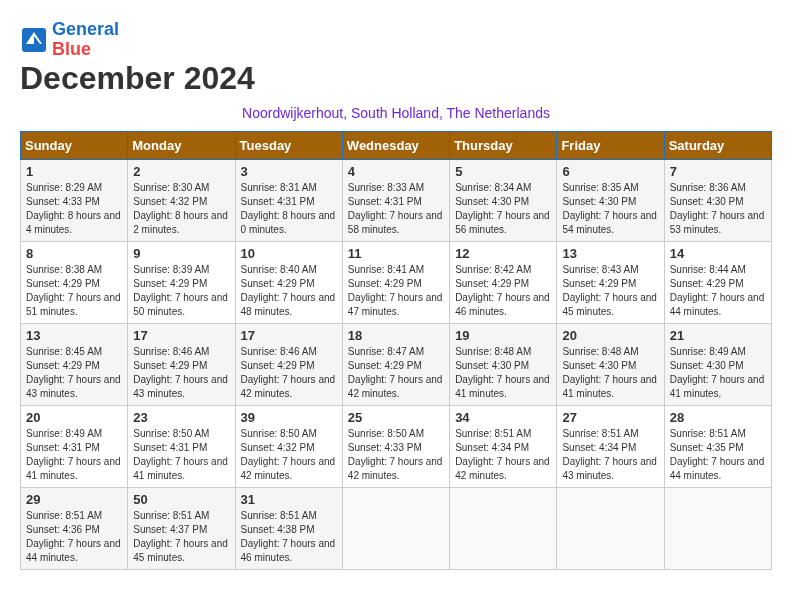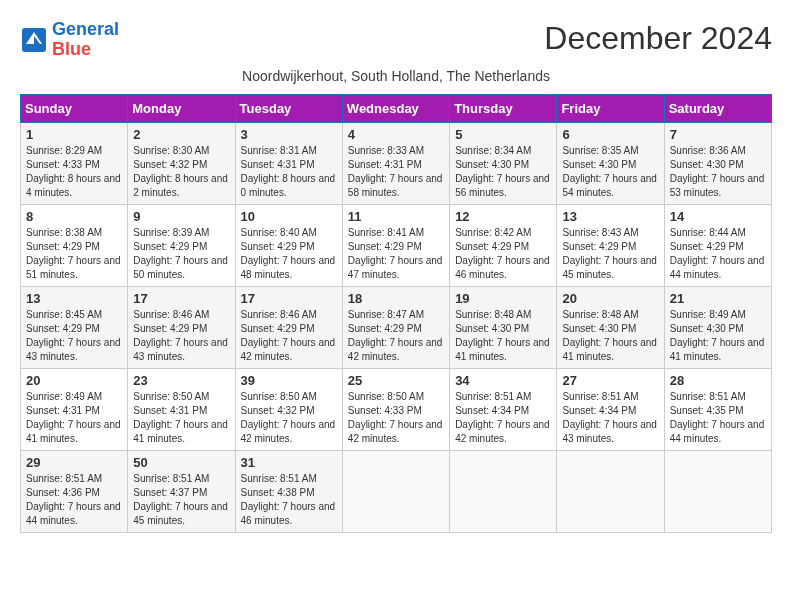--- a/index.html
+++ b/index.html
@@ -8,20 +8,21 @@
       background: #fff;
       width: 792px;
       min-height: 612px;
       padding: 20px;
     }
     .header {
       display: flex;
       justify-content: space-between;
       align-items: flex-start;
       margin-bottom: 8px;
+      flex-direction: column;
     }
     .logo {
       display: flex;
       align-items: center;
       gap: 4px;
     }
     .logo-text {
       font-size: 18px;
       font-weight: bold;
       color: #333;
@@ -32,36 +33,36 @@
     }
     .logo-icon {
       width: 28px;
       height: 28px;
     }
     .title-block {
       text-align: right;
     }
     .month-title {
       font-size: 32px;
-      font-weight: normal;
+      font-weight: bold;
       color: #333;
     }
     .subtitle {
       font-size: 14px;
-      color: #404040;
+      color: #6d28d9;
       text-align: center;
       margin-bottom: 10px;
     }
     table {
       width: 100%;
       border-collapse: collapse;
       font-size: 11px;
     }
     thead tr th {
-      background: #a21caf;
+      background: #a16207;
       color: #fff;
       padding: 6px 4px;
       text-align: left;
       font-size: 13px;
       font-weight: bold;
       border: 1px solid #1a6fc4;
     }
     tbody tr td {
       vertical-align: top;
       padding: 4px 5px;

